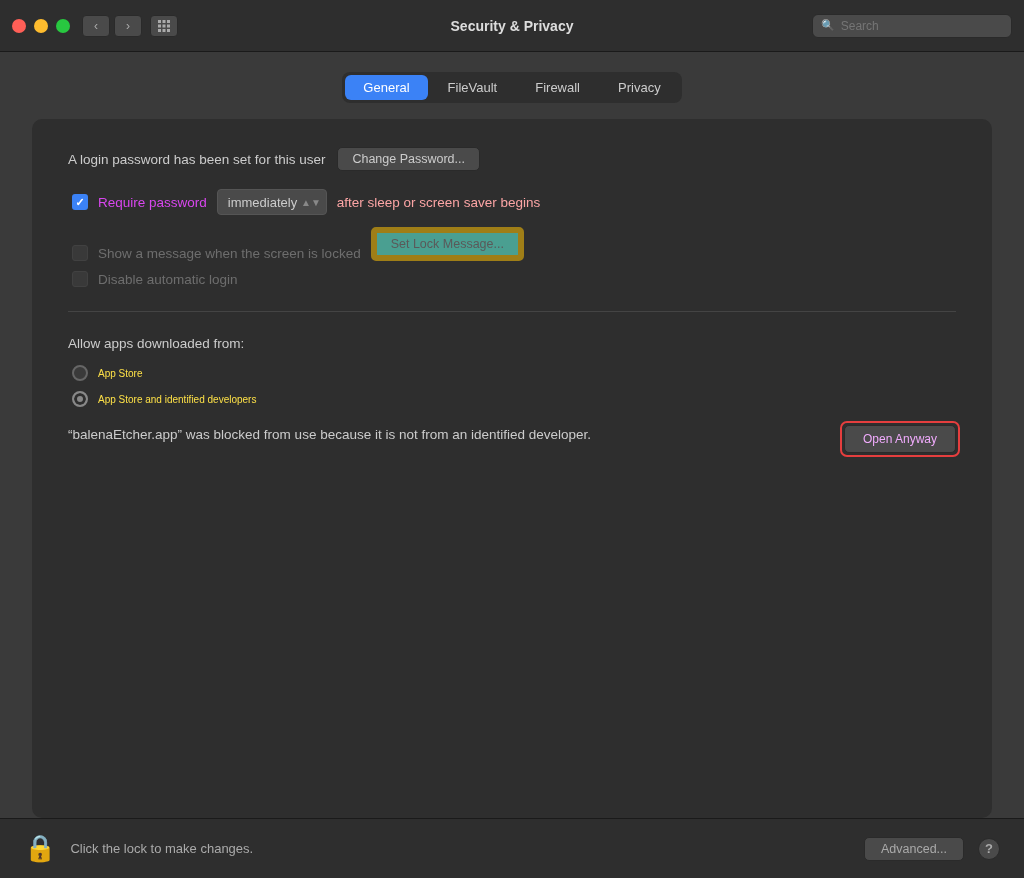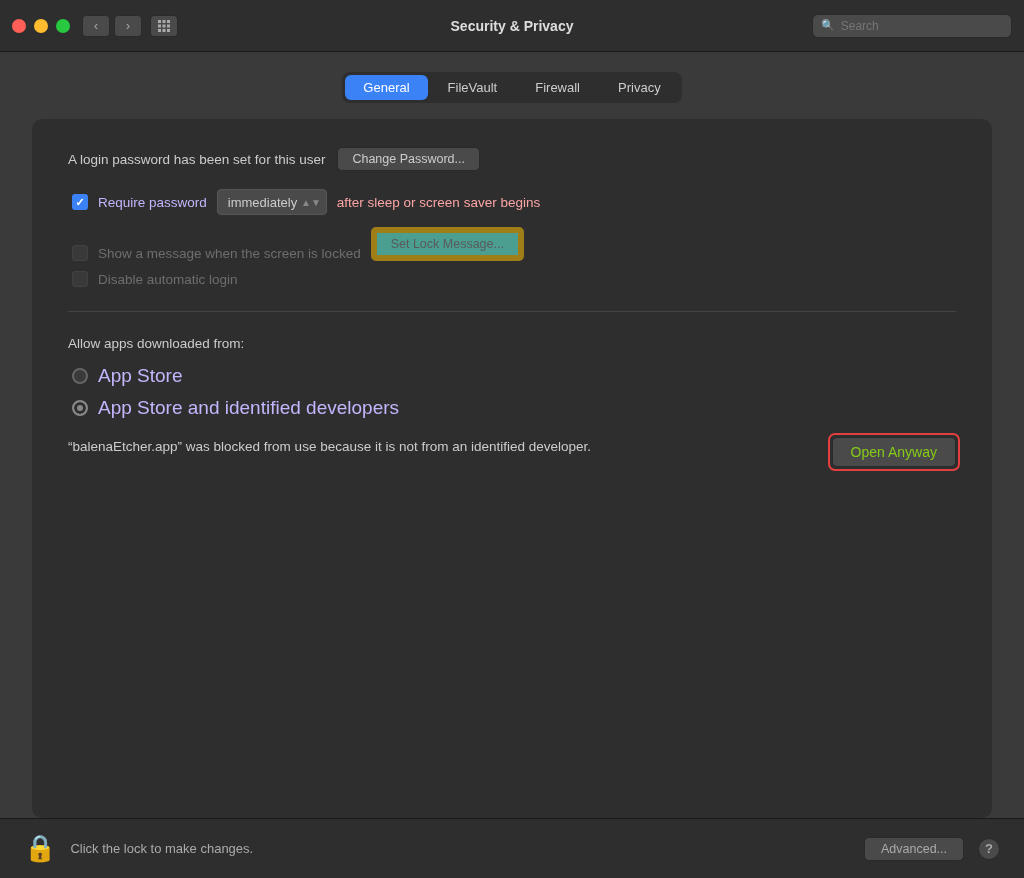--- a/index.html
+++ b/index.html
@@ -184,21 +184,21 @@
       justify-content: center;
       flex-shrink: 0;
     }
     .checkbox-checked::after {
       content: '✓';
       color: white;
       font-size: 11px;
       font-weight: bold;
     }
     .require-label {
-      color: #c4b5fd;
+      color: #d946ef;
       font-size: 13.5px;
     }
     .dropdown-wrapper {
       position: relative;
       display: inline-flex;
       align-items: center;
     }
     .dropdown-wrapper select {
       background: #4a4a4a;
       border: 1px solid #555;
@@ -288,22 +288,22 @@
       flex-shrink: 0;
       border: 2px solid #666;
       background: #3a3a3a;
     }
     .radio-btn.selected {
       border: 2px solid #888;
       background: #888;
       box-shadow: inset 0 0 0 3px #2e2e2e;
     }
     .radio-label {
-      color: #c4b5fd;
-      font-size: 19px;
+      color: #fde047;
+      font-size: 10px;
     }
 
     
     .blocked-row {
       display: flex;
       align-items: flex-start;
       gap: 16px;
       margin-top: 18px;
     }
     .blocked-text {
@@ -320,22 +320,22 @@
       position: absolute;
       inset: -4px;
       border: 2px solid #e53e3e;
       border-radius: 7px;
       pointer-events: none;
     }
     .open-anyway-btn {
       background: #4a4a4a;
       border: 1px solid #2a2a2a;
       border-radius: 5px;
-      color: #84cc16;
-      font-size: 14px;
+      color: #f0abfc;
+      font-size: 12px;
       padding: 6px 18px;
       cursor: pointer;
       font-weight: 500;
       white-space: nowrap;
     }
 
     
     .footer {
       background: #2e2e2e;
       height: 60px;

